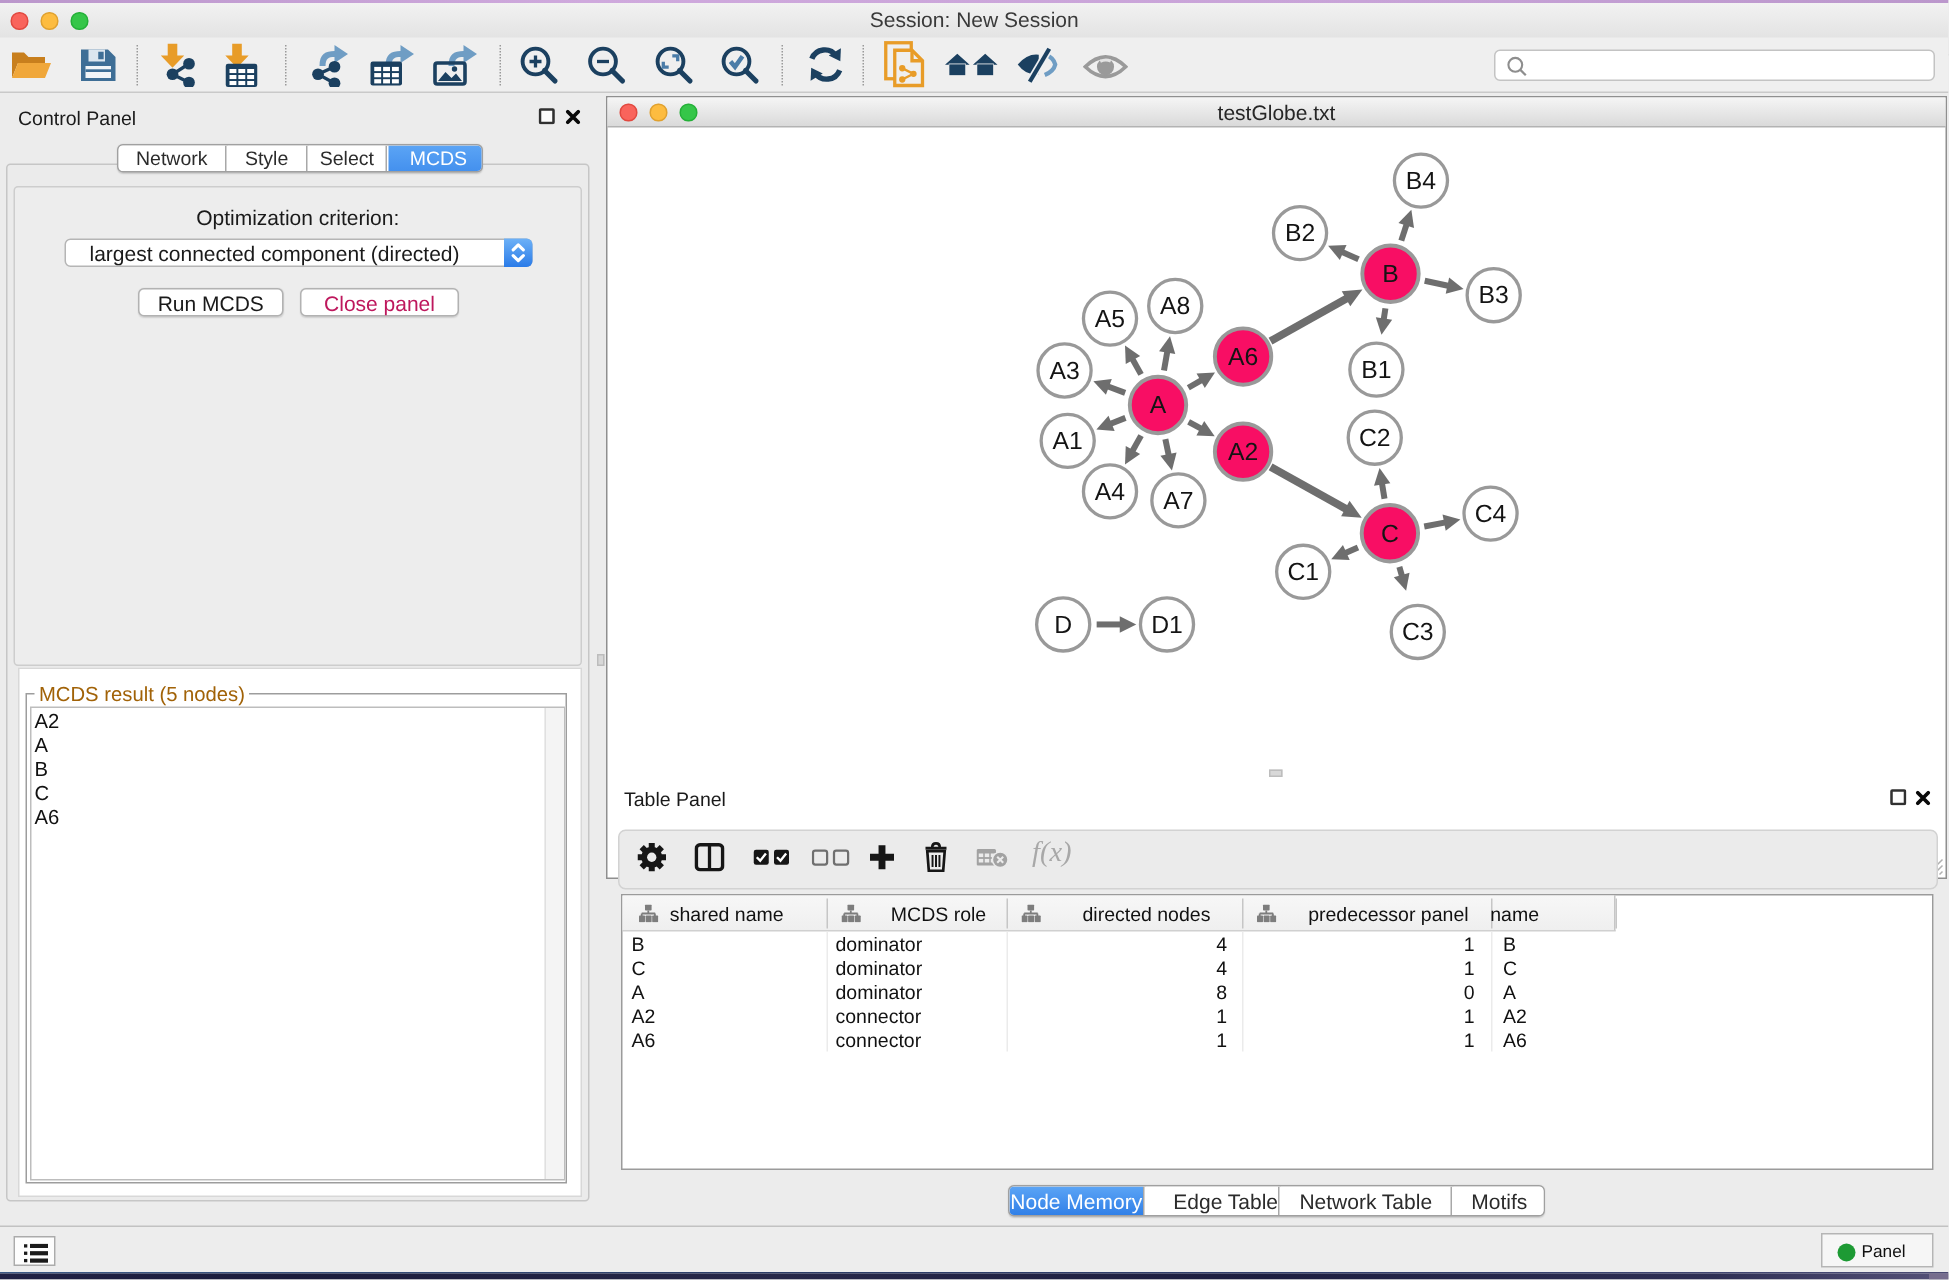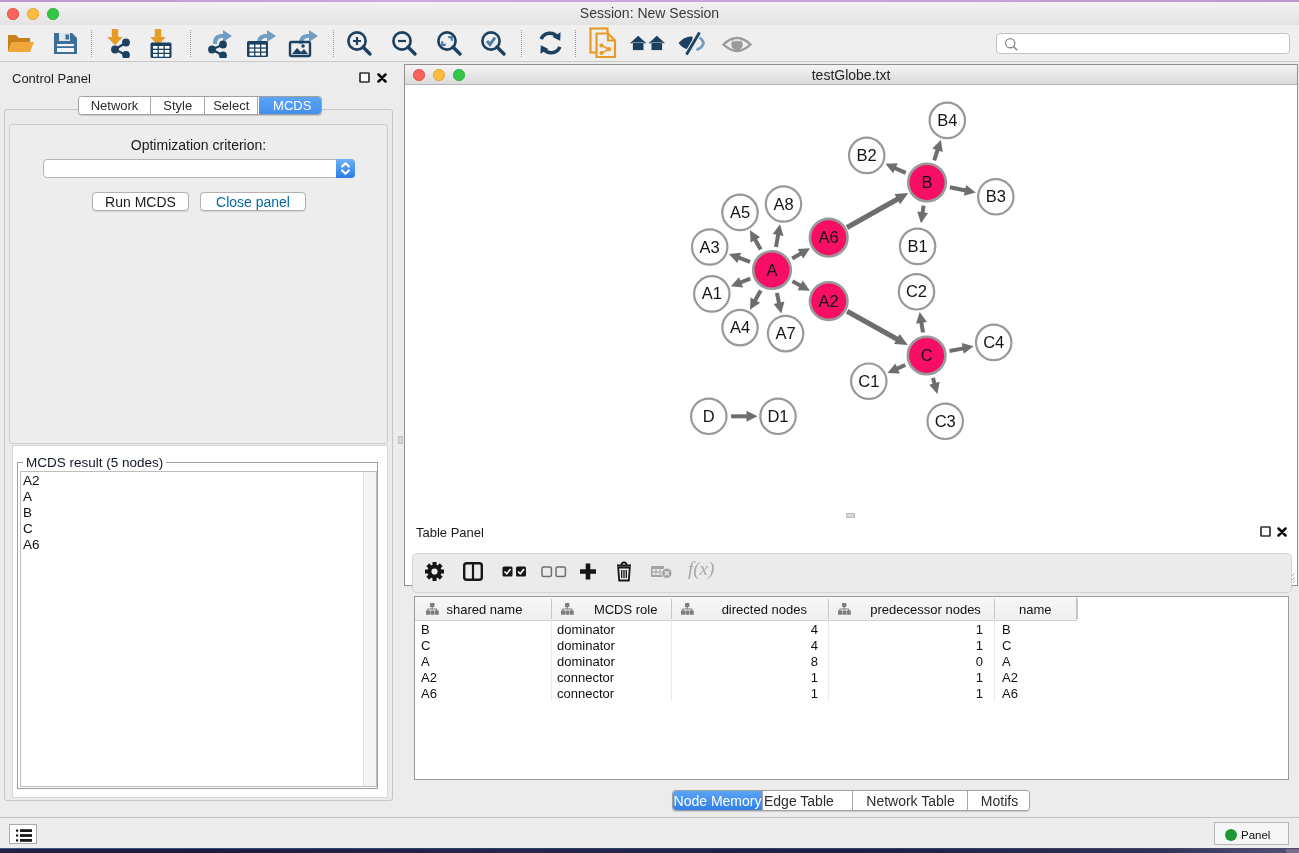--- a/index.html
+++ b/index.html
@@ -181,26 +181,27 @@
     <div style="position:absolute;left:180.0px;top:0;width:66.5px;height:35px;background:linear-gradient(#5ba4f5,#2c7ce6);color:#fff;font-size:13px;text-align:center;line-height:18px">MCDS</div>
   </div>
 <div class="abs" style="left:0;top:137px;width:397px;text-align:center;font-size:14px;color:#1a1a1a">Optimization criterion:</div>
 <div class="abs" style="left:43px;top:159px;width:312px;height:19px;background:#fff;border:1px solid #b5b5b5;border-radius:4px">
 <div style="position:absolute;right:-1px;top:-1px;width:19px;height:19px;border-radius:0 4px 4px 0;background:linear-gradient(#6db1f7,#2a7be8)">
 <svg width="19" height="19" viewBox="0 0 19 19">
         <path d="M6.1 7.6 L9.5 4.3 L12.9 7.6" fill="none" stroke="#fff" stroke-width="2.1" stroke-linecap="round" stroke-linejoin="round"></path>
         <path d="M6.1 11.4 L9.5 14.7 L12.9 11.4" fill="none" stroke="#fff" stroke-width="2.1" stroke-linecap="round" stroke-linejoin="round"></path>
       </svg>
     </div>
+<div style="position:absolute;left:0;top:0;width:278px;text-align:center;font-size:14px;color:#1a1a1a;line-height:18px">largest connected component (directed)</div>
 </div>
 <div class="abs" style="left:92px;top:192px;width:97px;height:19px;background:#fff;border:1px solid #b2b2b2;border-radius:4px;font-size:14px;color:#1a1a1a;text-align:center;line-height:18px;box-shadow:0 0.5px 1px rgba(0,0,0,0.12)">Run MCDS</div>
-<div class="abs" style="left:200px;top:192px;width:106px;height:19px;background:#fff;border:1px solid #b2b2b2;border-radius:4px;font-size:14px;color:#0369a1;text-align:center;line-height:18px;box-shadow:0 0.5px 1px rgba(0,0,0,0.12)">Close panel</div>
+<div class="abs" style="left:200px;top:192px;width:106px;height:19px;background:#fff;border:1px solid #b2b2b2;border-radius:4px;font-size:14px;color:#be185d;text-align:center;line-height:18px;box-shadow:0 0.5px 1px rgba(0,0,0,0.12)">Close panel</div>
 <div class="abs" style="left:12px;top:445px;width:376px;height:353px;background:#fff;border:1px solid #d8d8d8"></div>
 <div class="abs" style="left:17px;top:462px;width:361px;height:327px;border:1px solid #9d9d9d"></div>
-<div class="abs" style="left:23px;top:455px;background:#fff;padding:0 3px;font-size:13.5px;color:#0f172a">MCDS result (5 nodes)</div>
+<div class="abs" style="left:23px;top:455px;background:#fff;padding:0 3px;font-size:13.5px;color:#a16207">MCDS result (5 nodes)</div>
 <div class="abs" style="left:20px;top:471px;width:357px;height:316px;background:#fff;border:1px solid #bdbdbd"></div>
 <div class="abs" style="left:363px;top:472px;width:13px;height:314px;background:#f4f4f4;border-left:1px solid #e0e0e0"></div>
 <div class="abs" style="left:23px;top:473px;font-size:13.5px;color:#111;line-height:16px">A2<br>A<br>B<br>C<br>A6</div>
 
 <div class="abs" style="left:404px;top:64px;width:894px;height:522px;background:#fff;border:1px solid #8f8f8f">
  <div style="position:absolute;left:0;top:0;width:892px;height:20px;background:linear-gradient(#f5f5f5,#dadada);border-bottom:1px solid #b3b3b3">
   <span class="tl" style="position:absolute;left:8px;top:4px;background:#f9645c;border:0.5px solid #e14940"></span>
   <span class="tl" style="position:absolute;left:28px;top:4px;background:#fdbc40;border:0.5px solid #e0a12f"></span>
   <span class="tl" style="position:absolute;left:48px;top:4px;background:#35c649;border:0.5px solid #24b038"></span>
   <div style="text-align:center;font-size:14px;color:#262626;line-height:20px">testGlobe.txt</div>
@@ -402,23 +403,23 @@
 <div class="abs" style="left:827.7px;top:599px;width:0;height:20px;border-left:1px solid #c6c6c6"></div>
 <svg class="abs" style="left:837.5px;top:603px" width="13" height="12" viewBox="0 0 13 12">
     <g fill="#7d7d7d">
       <rect x="4" y="0" width="4.4" height="4" rx="0.5"></rect>
       <path d="M6.2 4 v2.2 M1.8 6 h9 M1.8 6 v2 M10.6 6 v2" stroke="#7d7d7d" stroke-width="1.2" fill="none"></path>
       <rect x="0" y="7.4" width="4" height="4.4" rx="0.5"></rect>
       <rect x="4.4" y="7.4" width="4" height="4.4" rx="0.5"></rect>
       <rect x="8.8" y="7.4" width="4" height="4.4" rx="0.5"></rect>
     </g>
   </svg>
-<div class="abs" style="left:859.7px;top:602px;width:131.79999999999995px;text-align:center;font-size:13px;color:#111">predecessor nodes</div>
+<div class="abs" style="left:859.7px;top:602px;width:131.79999999999995px;text-align:center;font-size:13px;color:#111">predecessor panel</div>
 <div class="abs" style="left:993.5px;top:599px;width:0;height:20px;border-left:1px solid #c6c6c6"></div>
-<div class="abs" style="left:993.5px;top:602px;width:83.5px;text-align:center;font-size:13px;color:#111">name</div>
+<div class="abs" style="left:993.5px;top:602px;width:83.5px;text-align:left;font-size:13px;color:#111">name</div>
 <div class="abs" style="left:1077px;top:599px;width:0;height:20px;border-left:1px solid #c6c6c6"></div>
 <div class="abs" style="left:550.5px;top:621px;width:0;height:80px;border-left:1px solid #ebebeb"></div>
 <div class="abs" style="left:670.9px;top:621px;width:0;height:80px;border-left:1px solid #ebebeb"></div>
 <div class="abs" style="left:827.7px;top:621px;width:0;height:80px;border-left:1px solid #ebebeb"></div>
 <div class="abs" style="left:993.5px;top:621px;width:0;height:80px;border-left:1px solid #ebebeb"></div>
 <div class="abs" style="left:421px;top:622px;font-size:13px;color:#111;height:16px;line-height:16px">B</div>
 <div class="abs" style="left:557px;top:622px;font-size:13px;color:#111;height:16px;line-height:16px">dominator</div>
 <div class="abs" style="left:700px;top:622px;width:118px;text-align:right;font-size:13px;color:#111;height:16px;line-height:16px">4</div>
 <div class="abs" style="left:860px;top:622px;width:123px;text-align:right;font-size:13px;color:#111;height:16px;line-height:16px">1</div>
 <div class="abs" style="left:1002px;top:622px;font-size:13px;color:#111;height:16px;line-height:16px">B</div>
@@ -437,21 +438,21 @@
 <div class="abs" style="left:700px;top:670px;width:118px;text-align:right;font-size:13px;color:#111;height:16px;line-height:16px">1</div>
 <div class="abs" style="left:860px;top:670px;width:123px;text-align:right;font-size:13px;color:#111;height:16px;line-height:16px">1</div>
 <div class="abs" style="left:1002px;top:670px;font-size:13px;color:#111;height:16px;line-height:16px">A2</div>
 <div class="abs" style="left:421px;top:686px;font-size:13px;color:#111;height:16px;line-height:16px">A6</div>
 <div class="abs" style="left:557px;top:686px;font-size:13px;color:#111;height:16px;line-height:16px">connector</div>
 <div class="abs" style="left:700px;top:686px;width:118px;text-align:right;font-size:13px;color:#111;height:16px;line-height:16px">1</div>
 <div class="abs" style="left:860px;top:686px;width:123px;text-align:right;font-size:13px;color:#111;height:16px;line-height:16px">1</div>
 <div class="abs" style="left:1002px;top:686px;font-size:13px;color:#111;height:16px;line-height:16px">A6</div>
 <div class="abs" style="left:672px;top:790px;width:358px;height:21px;border-radius:4px;border:1px solid #a0a0a0;background:#fff;overflow:hidden;box-shadow:0 0.5px 1px rgba(0,0,0,0.15)">
     <div style="position:absolute;left:0px;top:0;width:90px;height:21px;background:linear-gradient(#5ba4f5,#2c7ce6);color:#fff;border-right:1px solid #a8a8a8;font-size:14px;text-align:center;line-height:20px">Node Memory</div>
-    <div style="position:absolute;left:91px;top:0;width:89px;height:21px;background:#fff;color:#2b2b2b;border-right:1px solid #a8a8a8;font-size:14px;text-align:left;line-height:20px">Edge Table</div>
+    <div style="position:absolute;left:91px;top:0;width:89px;height:21px;background:#fff;color:#2b2b2b;border-right:1px solid #a8a8a8;font-size:14px;text-align:right;line-height:20px">Edge Table</div>
     <div style="position:absolute;left:181px;top:0;width:114px;height:21px;background:#fff;color:#2b2b2b;border-right:1px solid #a8a8a8;font-size:14px;text-align:center;line-height:20px">Network Table</div>
     <div style="position:absolute;left:296px;top:0;width:61px;height:21px;background:#fff;color:#2b2b2b;font-size:14px;text-align:center;line-height:20px">Motifs</div>
   </div>
 
 <div class="abs" style="left:0;top:817px;width:1299px;height:31px;background:#ededed;border-top:1px solid #c2c2c2"></div>
 <div class="abs" style="left:9px;top:824px;width:28px;height:20px;background:#fdfdfd;border:1px solid #ababab">
 <svg style="position:absolute;left:6px;top:3.5px" width="16" height="13" viewBox="0 0 16 13">
       <g fill="#1a1a1a">
         <rect x="0" y="0.5" width="2.2" height="2.2"></rect>
         <rect x="0" y="5.4" width="2.2" height="2.2"></rect>

